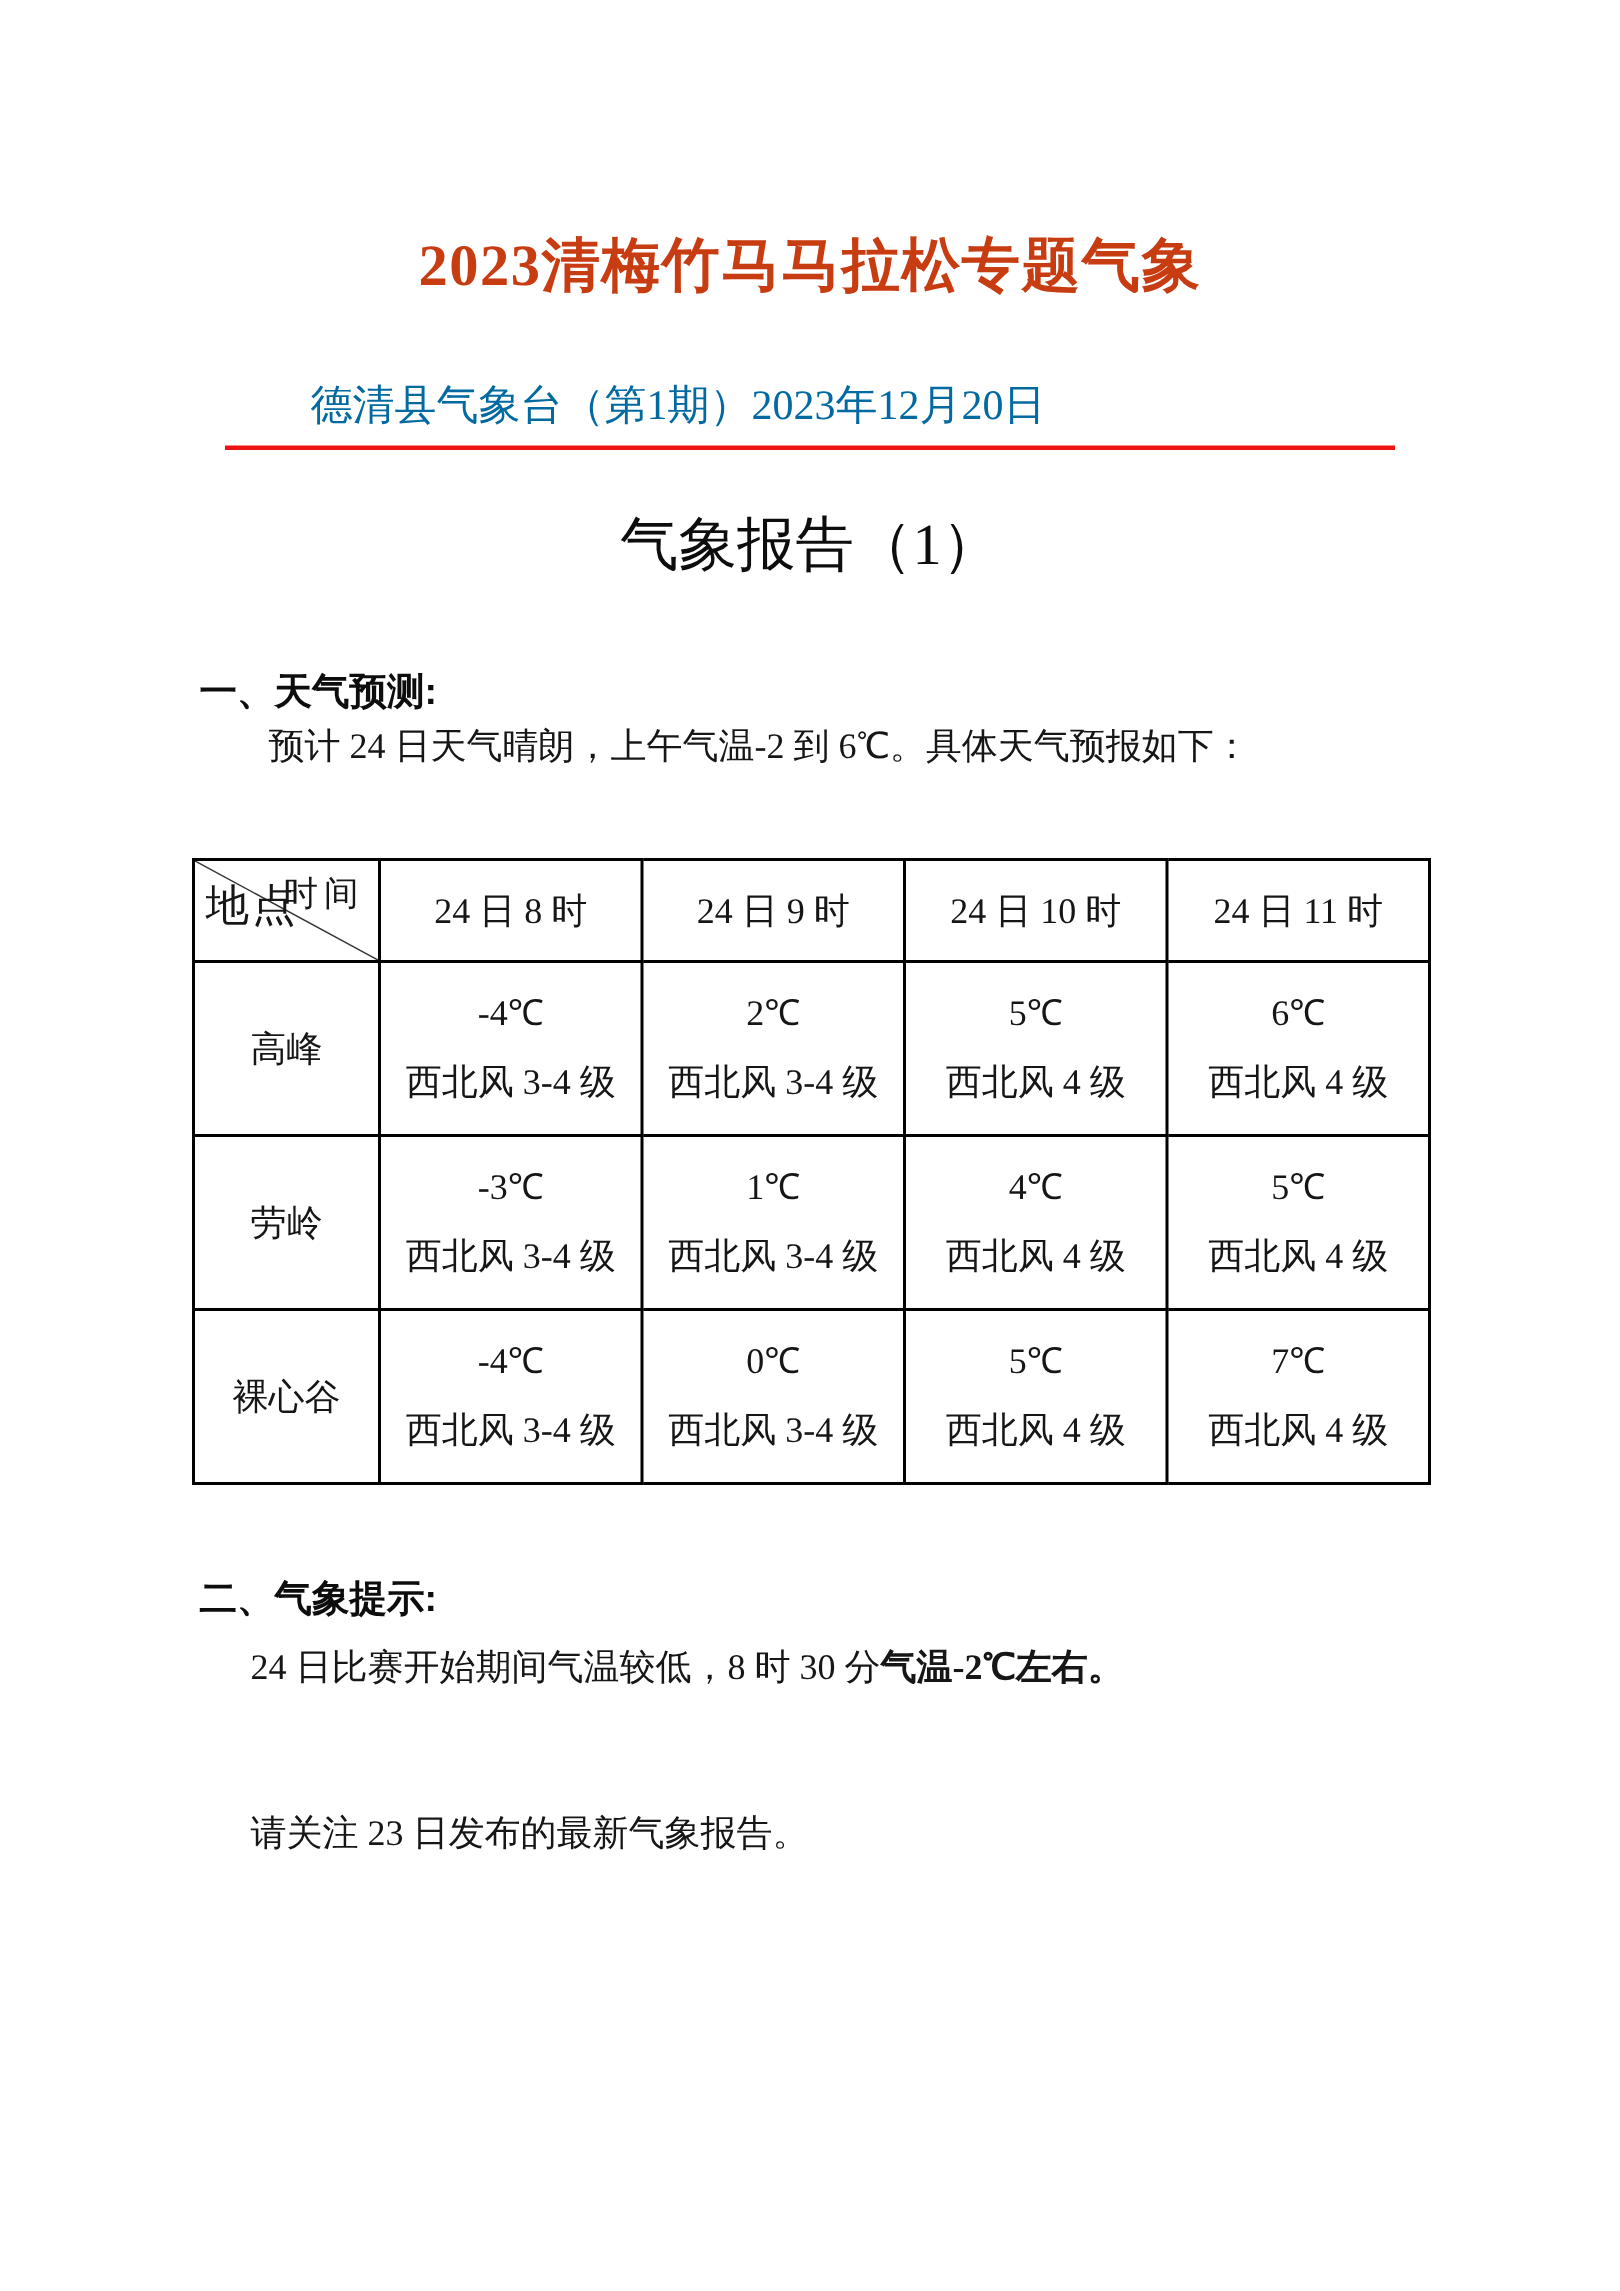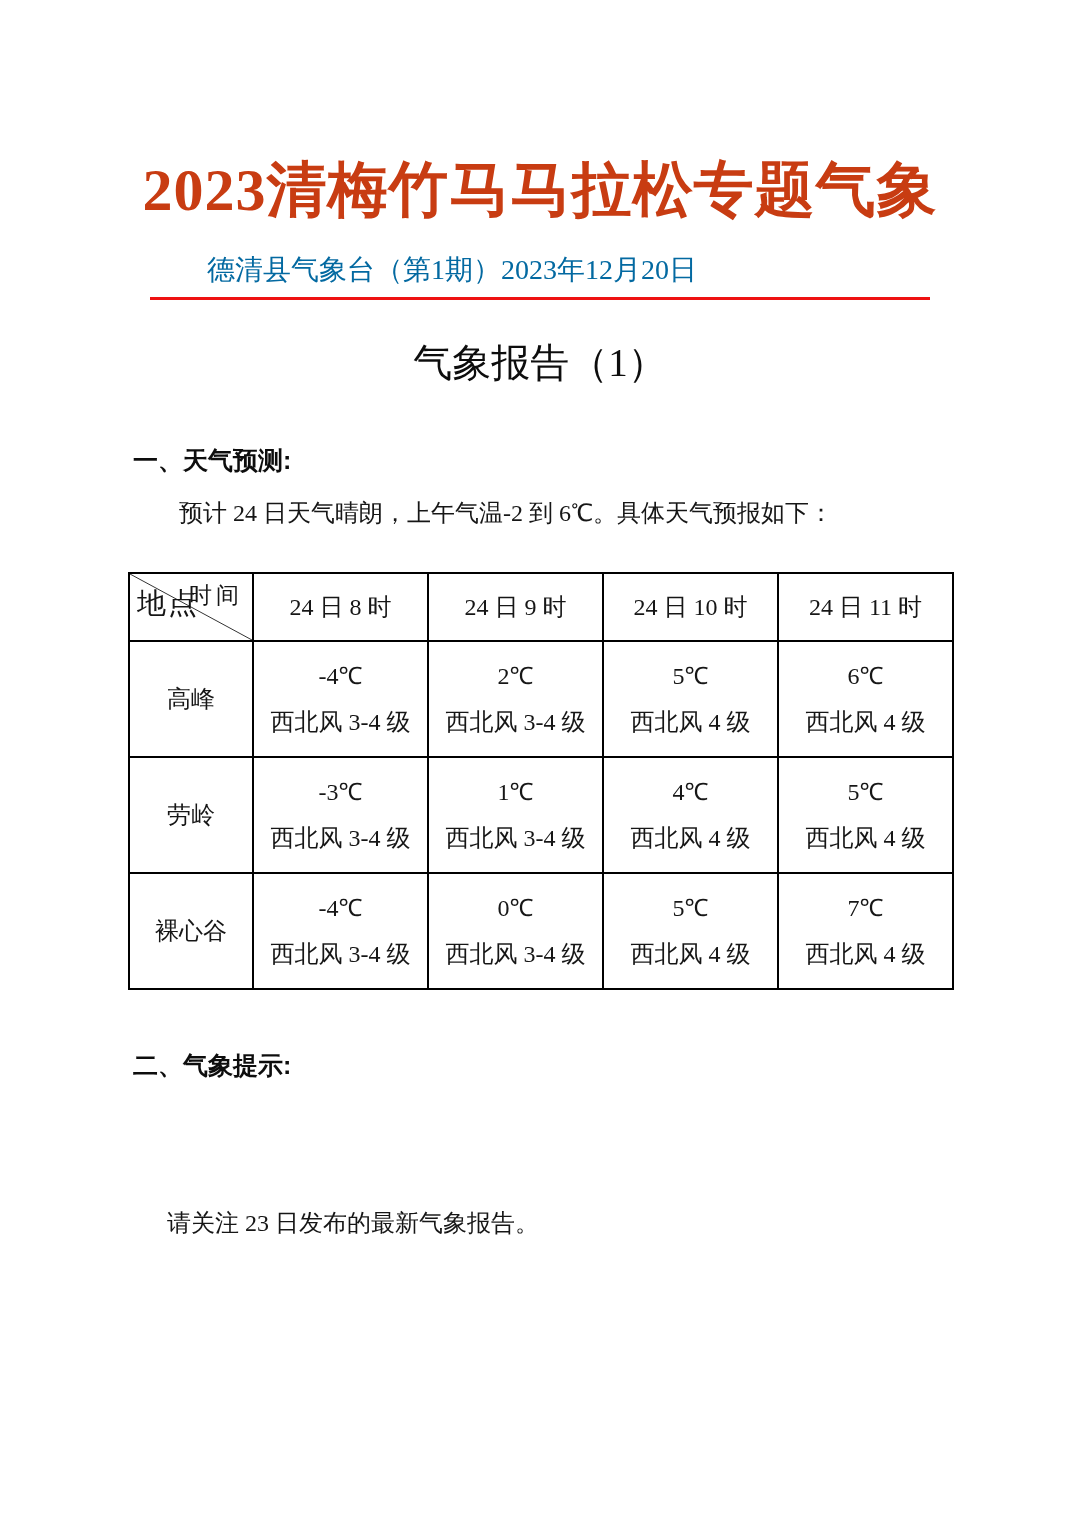--- a/index.html
+++ b/index.html
@@ -13,21 +13,21 @@
     overflow: hidden;
   }
 
   .doc-title {
     position: absolute;
     top: 150px;
     left: 0;
     width: 100%;
     text-align: center;
     font-family: "Liberation Serif", serif;
-    font-size: 60px;
+    font-size: 39px;
     font-weight: bold;
     color: #c83c12;
     letter-spacing: 1px;
     white-space: nowrap;
   }
 
   .masthead {
     position: absolute;
     top: 251px;
     left: 207px;
@@ -73,21 +73,21 @@
   .s1-heading { top: 444px; }
   .s2-heading { top: 1049px; }
 
   .body-line {
     position: absolute;
     font-size: 24px;
     color: #161616;
     line-height: 1.2;
     white-space: nowrap;
   }
-  .s1-intro { top: 499px; left: 179px; }
+  .s1-intro { top: 484px; left: 179px; }
   .s2-p1 { top: 1098px; left: 167px; }
   .s2-p2 { top: 1209px; left: 167px; }
   .bold-run { font-weight: bold; }
 
   table.forecast {
     position: absolute;
     top: 572px;
     left: 128px;
     width: 824px;
     height: 411px;
@@ -266,16 +266,19 @@
             <span class="temp-line">7℃</span>
             <span class="wind-line">西北风 4 级</span>
           </div>
         </td>
       </tr>
     </tbody>
   </table>
 
   <div class="section-heading s2-heading">二、气象提示:</div>
 
+  <div class="body-line s2-p1">
+    <span>24 日比赛开始期间气温较低，8 时 30 分</span><span class="bold-run">气温-2℃左右。</span>
+  </div>
 
   <div class="body-line s2-p2">请关注 23 日发布的最新气象报告。</div>
 
 </div>
 
 </body></html>

